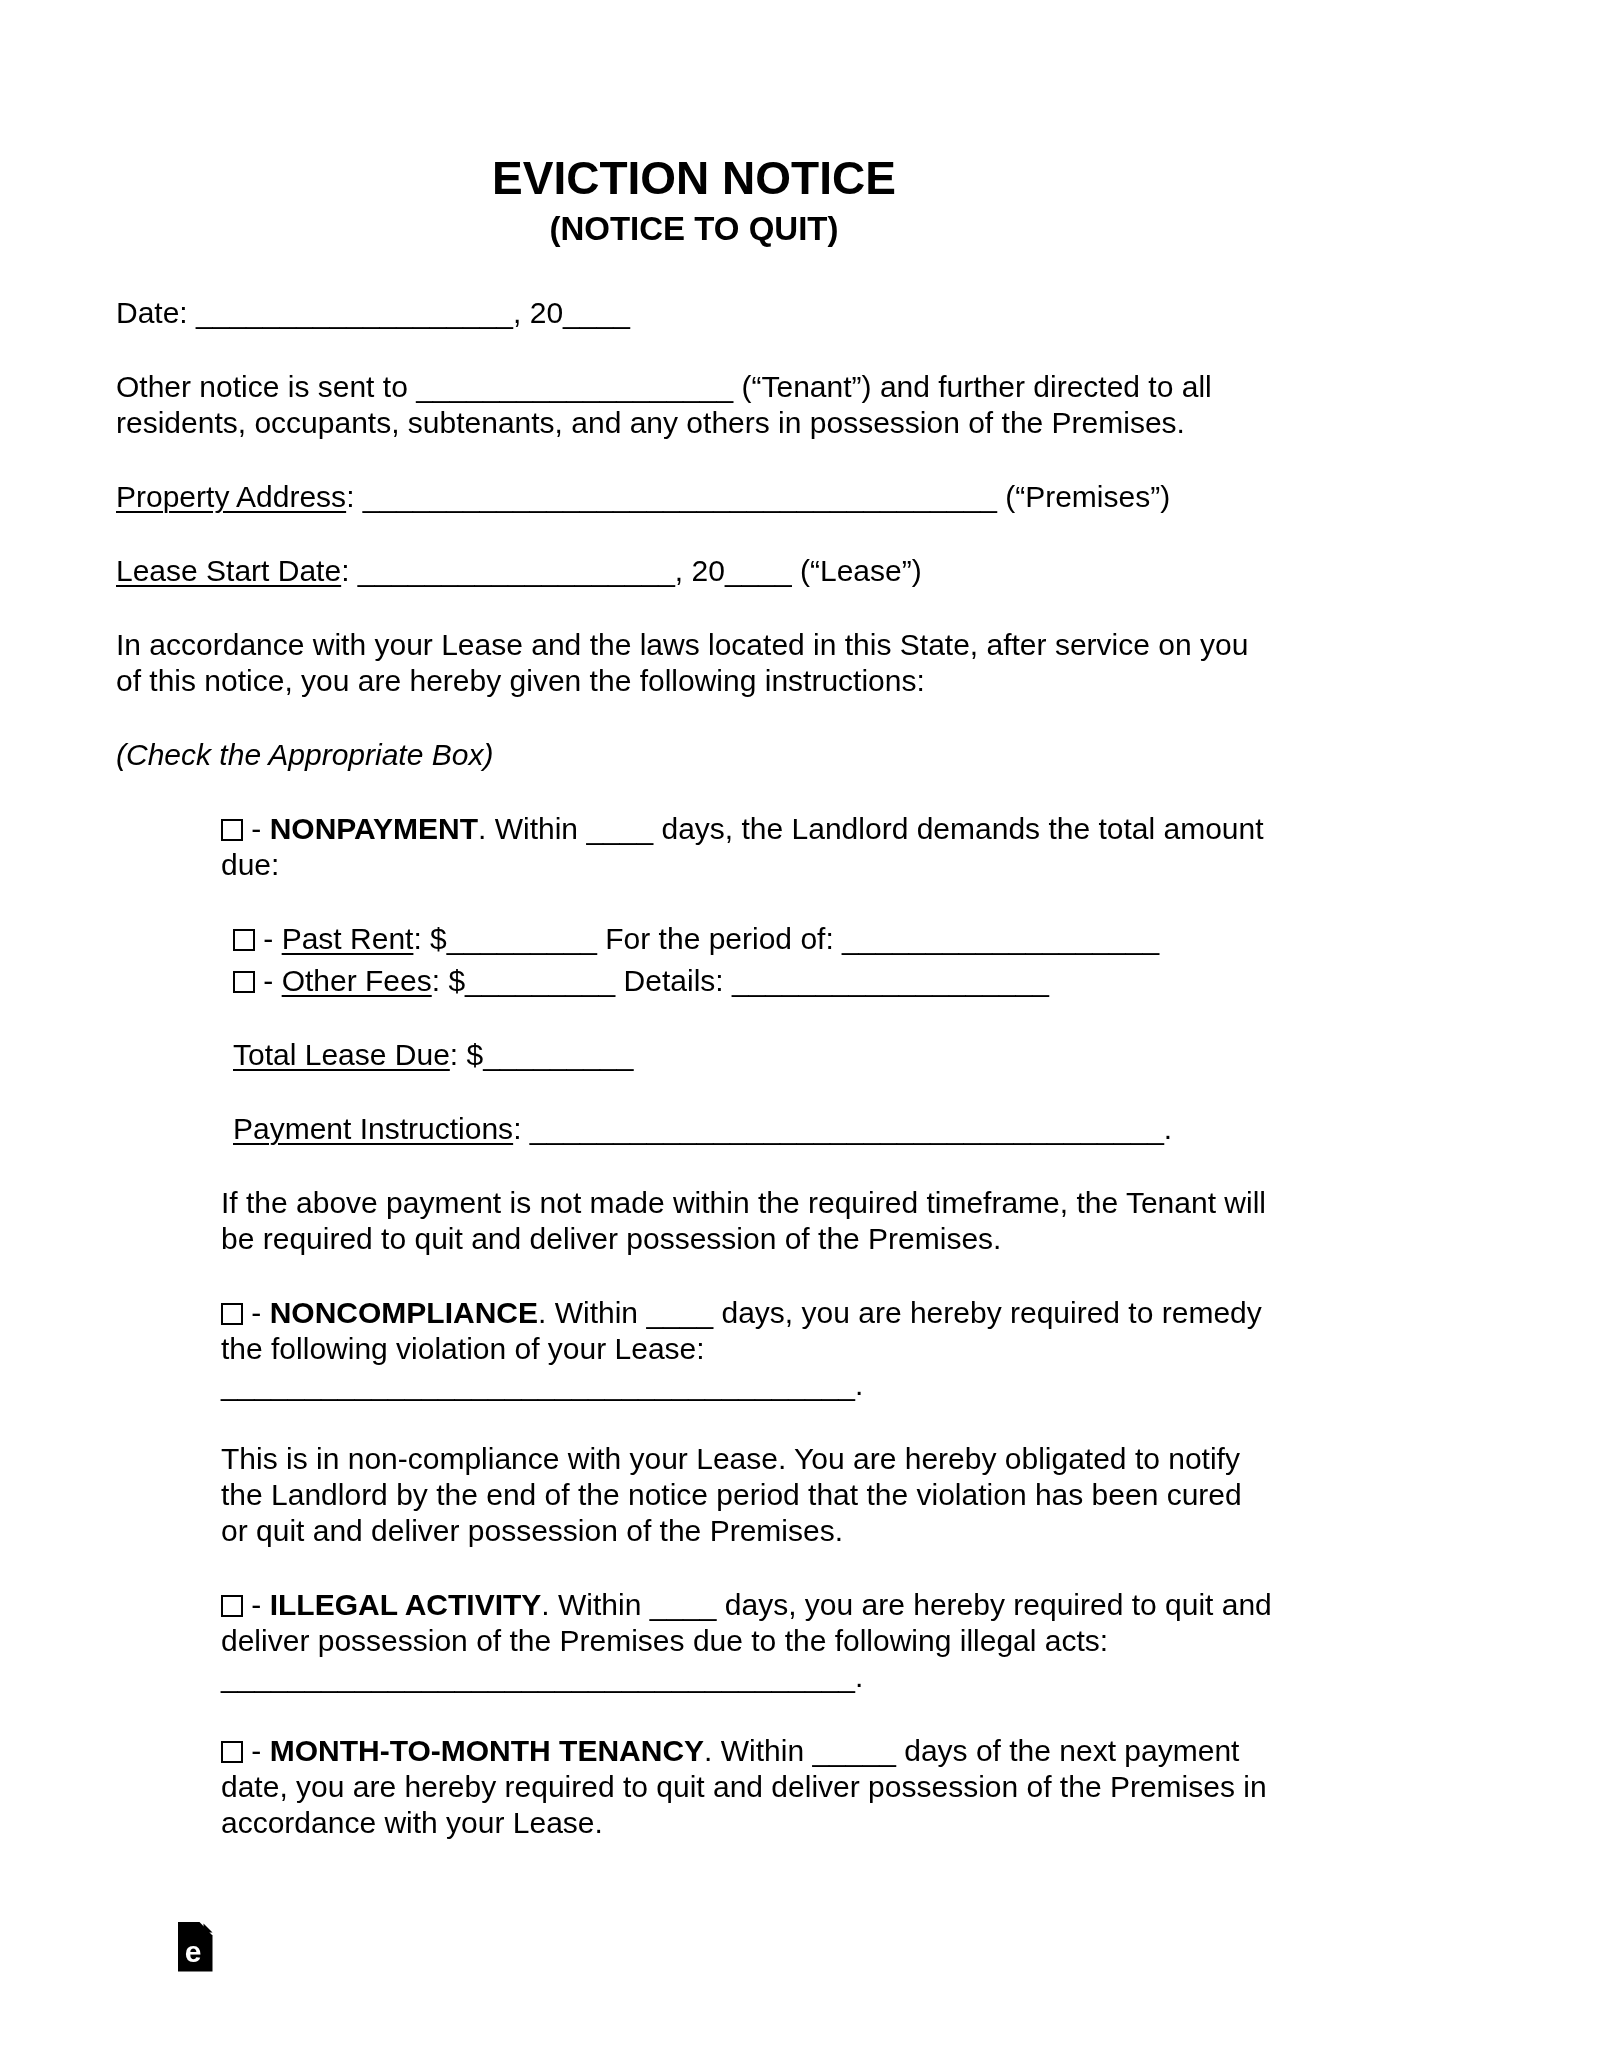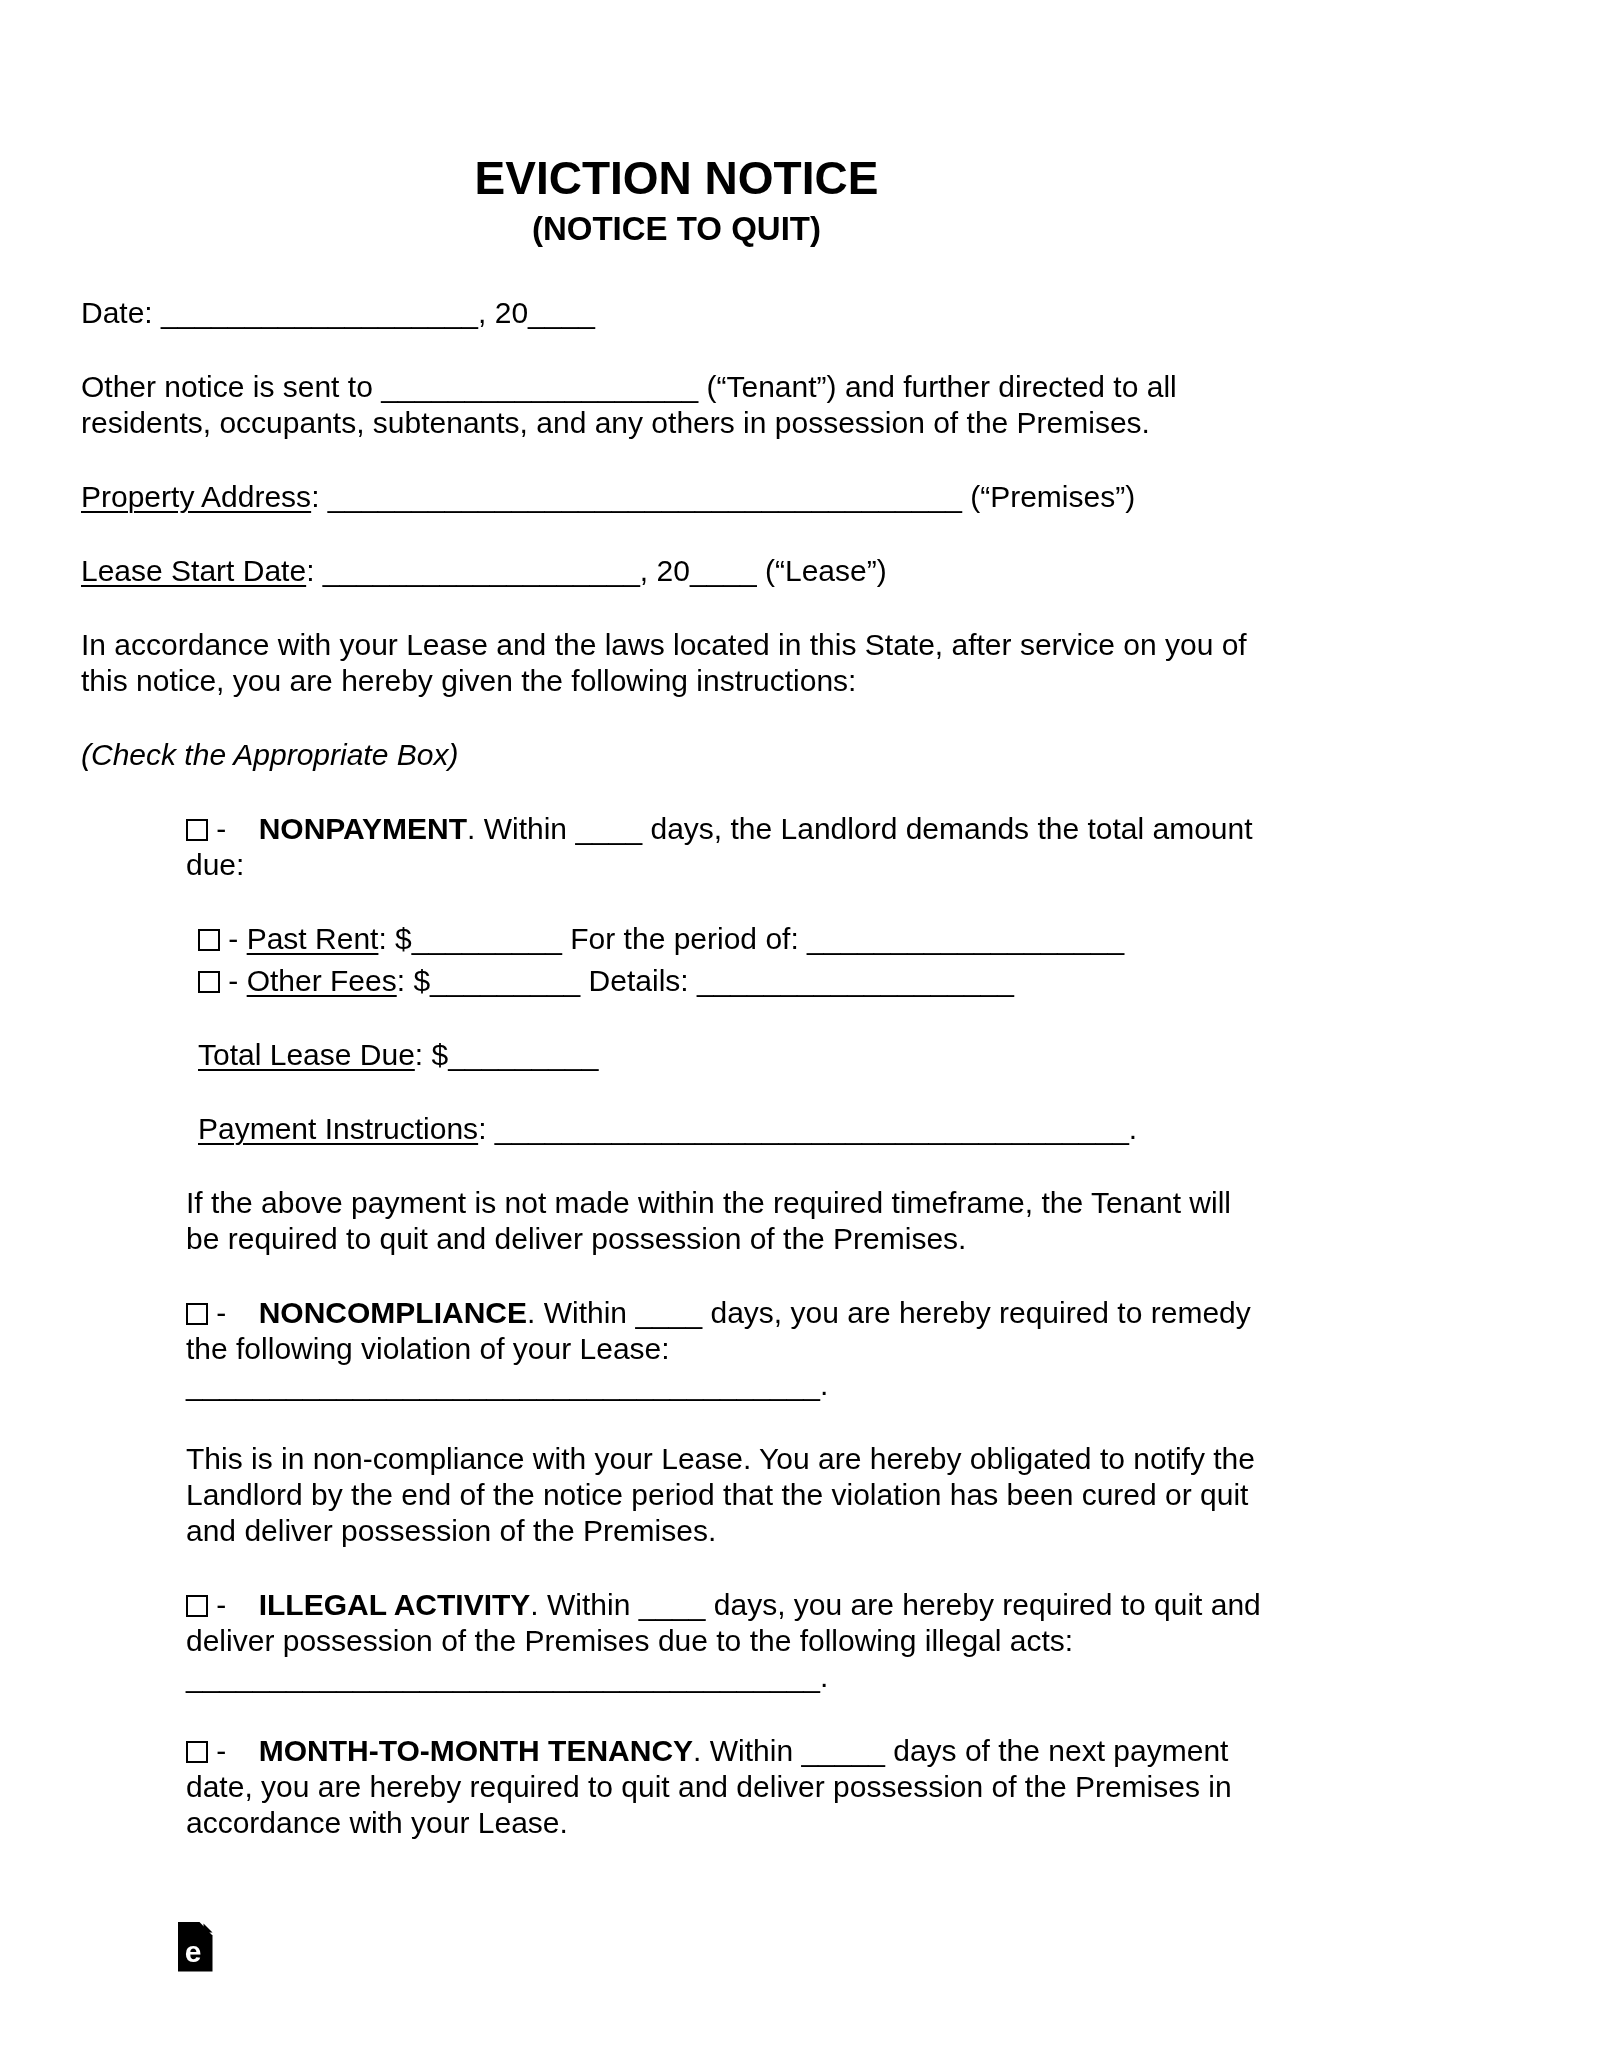--- a/index.html
+++ b/index.html
@@ -6,21 +6,21 @@
   .doc {
     position: relative;
     width: 1432px;
     height: 2070px;
     background: #ffffff;
     color: #000000;
     font-family: "Liberation Sans", "DejaVu Sans", sans-serif;
     font-size: 30px;
     line-height: 36px;
     box-sizing: border-box;
-    padding: 153px 160px 0 81px;
+    padding: 153px 160px 0 116px;
     overflow: hidden;
   }
   .title {
     text-align: center;
     font-weight: bold;
     font-size: 46px;
     line-height: 50px;
     margin: 0;
   }
   .subtitle {
@@ -29,21 +29,21 @@
     font-size: 33px;
     line-height: 38px;
     margin: 7px;
   }
   .para { margin: 0 0 38px 0; }
   .date-line { margin-top: 47px; }
   .indent1 { margin-left: 105px; }
   .indent2 { margin-left: 117px; }
   .fee-line { margin-bottom: 6px; }
   .note { font-style: italic; }
-  .bold { font-weight: bold; margin-left: 24px; }
+  .bold { font-weight: bold; }
   .ul { text-decoration: underline; text-underline-offset: 4px; text-decoration-thickness: 2px; }
   .checkbox {
     display: inline-block;
     width: 18px;
     height: 18px;
     border: 2.5px solid #000;
     vertical-align: -2px;
     background: #fff;
   }
   .blank { white-space: nowrap; }

